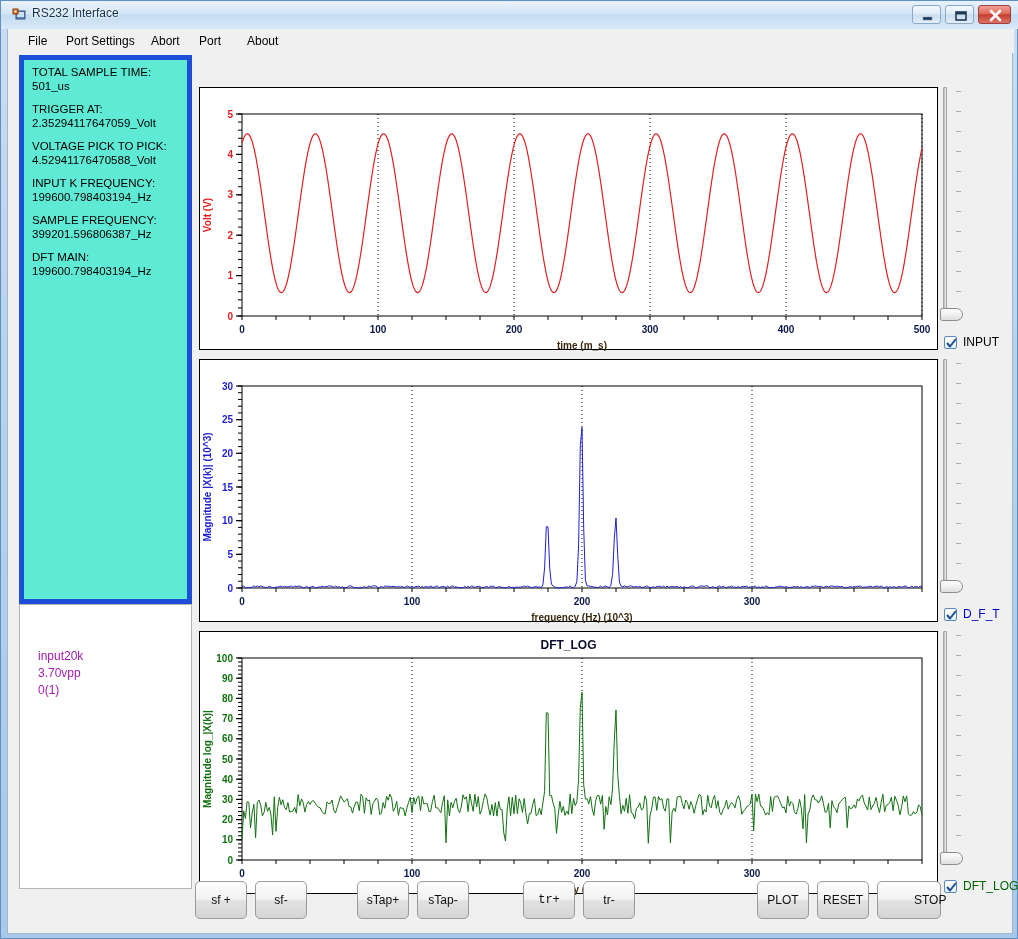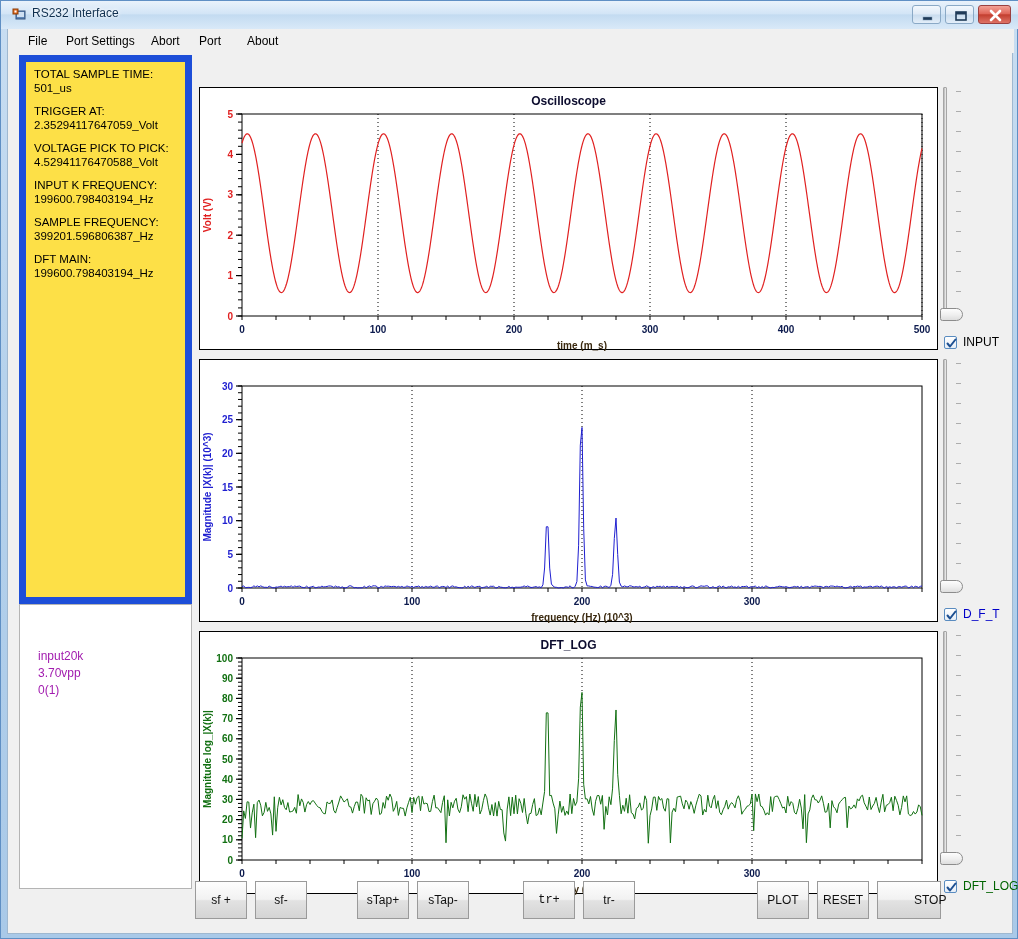--- a/index.html
+++ b/index.html
@@ -97,22 +97,22 @@
     cursor: default;
     white-space: nowrap;
   }
 
   
   #info-panel {
     position: absolute;
     left: 11px; top: 26px;
     width: 173px;
     height: 549px;
-    background: #fde047;
-    border: 7px solid #1d4ed8;
+    background: #5eead4;
+    border: 5px solid #1d4ed8;
     overflow: hidden;
   }
   #info-list {
     position: absolute;
     left: 8px; top: 5px;
     width: 162px;
   }
   .info-block { margin-bottom: 9px; }
   .info-label, .info-value {
     font-size: 11.5px;
@@ -209,21 +209,21 @@
     font-size: 12px;
     line-height: 15px;
   }
 
   
   .btn {
     position: absolute;
     height: 38px;
     background: linear-gradient(to bottom, #fdfdfd 0%, #f2f2f2 48%, #e2e2e2 52%, #d4d4d4 100%);
     border: 1px solid #9a9a9a;
-    border-radius: 0;
+    border-radius: 5px;
     font-size: 12px;
     color: #111;
     font-family: "Liberation Sans", sans-serif;
     cursor: pointer;
     text-align: center;
     line-height: 36px;
   }
 </style>
 </head>
 <body>
@@ -300,21 +300,20 @@
 
     <div id="note-panel">
       <div id="note-lines">
           <div class="note-line">input20k</div>
           <div class="note-line">3.70vpp</div>
           <div class="note-line">0(1)</div>
         </div>
     </div>
 
     <div class="chart-panel" id="panel-scope">
-      <div class="chart-title">Oscilloscope</div>
       <svg class="chart-svg" id="svg-scope" width="739" height="263">
           <rect x="42" y="26" width="680" height="202" fill="none" stroke="#000" stroke-width="1"></rect>
           <line x1="178" y1="26" x2="178" y2="228" stroke="#000" stroke-width="1" stroke-dasharray="1,3"></line>
           <line x1="314" y1="26" x2="314" y2="228" stroke="#000" stroke-width="1" stroke-dasharray="1,3"></line>
           <line x1="450" y1="26" x2="450" y2="228" stroke="#000" stroke-width="1" stroke-dasharray="1,3"></line>
           <line x1="586" y1="26" x2="586" y2="228" stroke="#000" stroke-width="1" stroke-dasharray="1,3"></line>
           <line x1="722" y1="26" x2="722" y2="228" stroke="#000" stroke-width="1" stroke-dasharray="1,3"></line>
           <line x1="42" y1="228" x2="42" y2="232" stroke="#000" stroke-width="1"></line>
           <line x1="76" y1="228" x2="76" y2="232" stroke="#000" stroke-width="1"></line>
           <line x1="110" y1="228" x2="110" y2="232" stroke="#000" stroke-width="1"></line>

